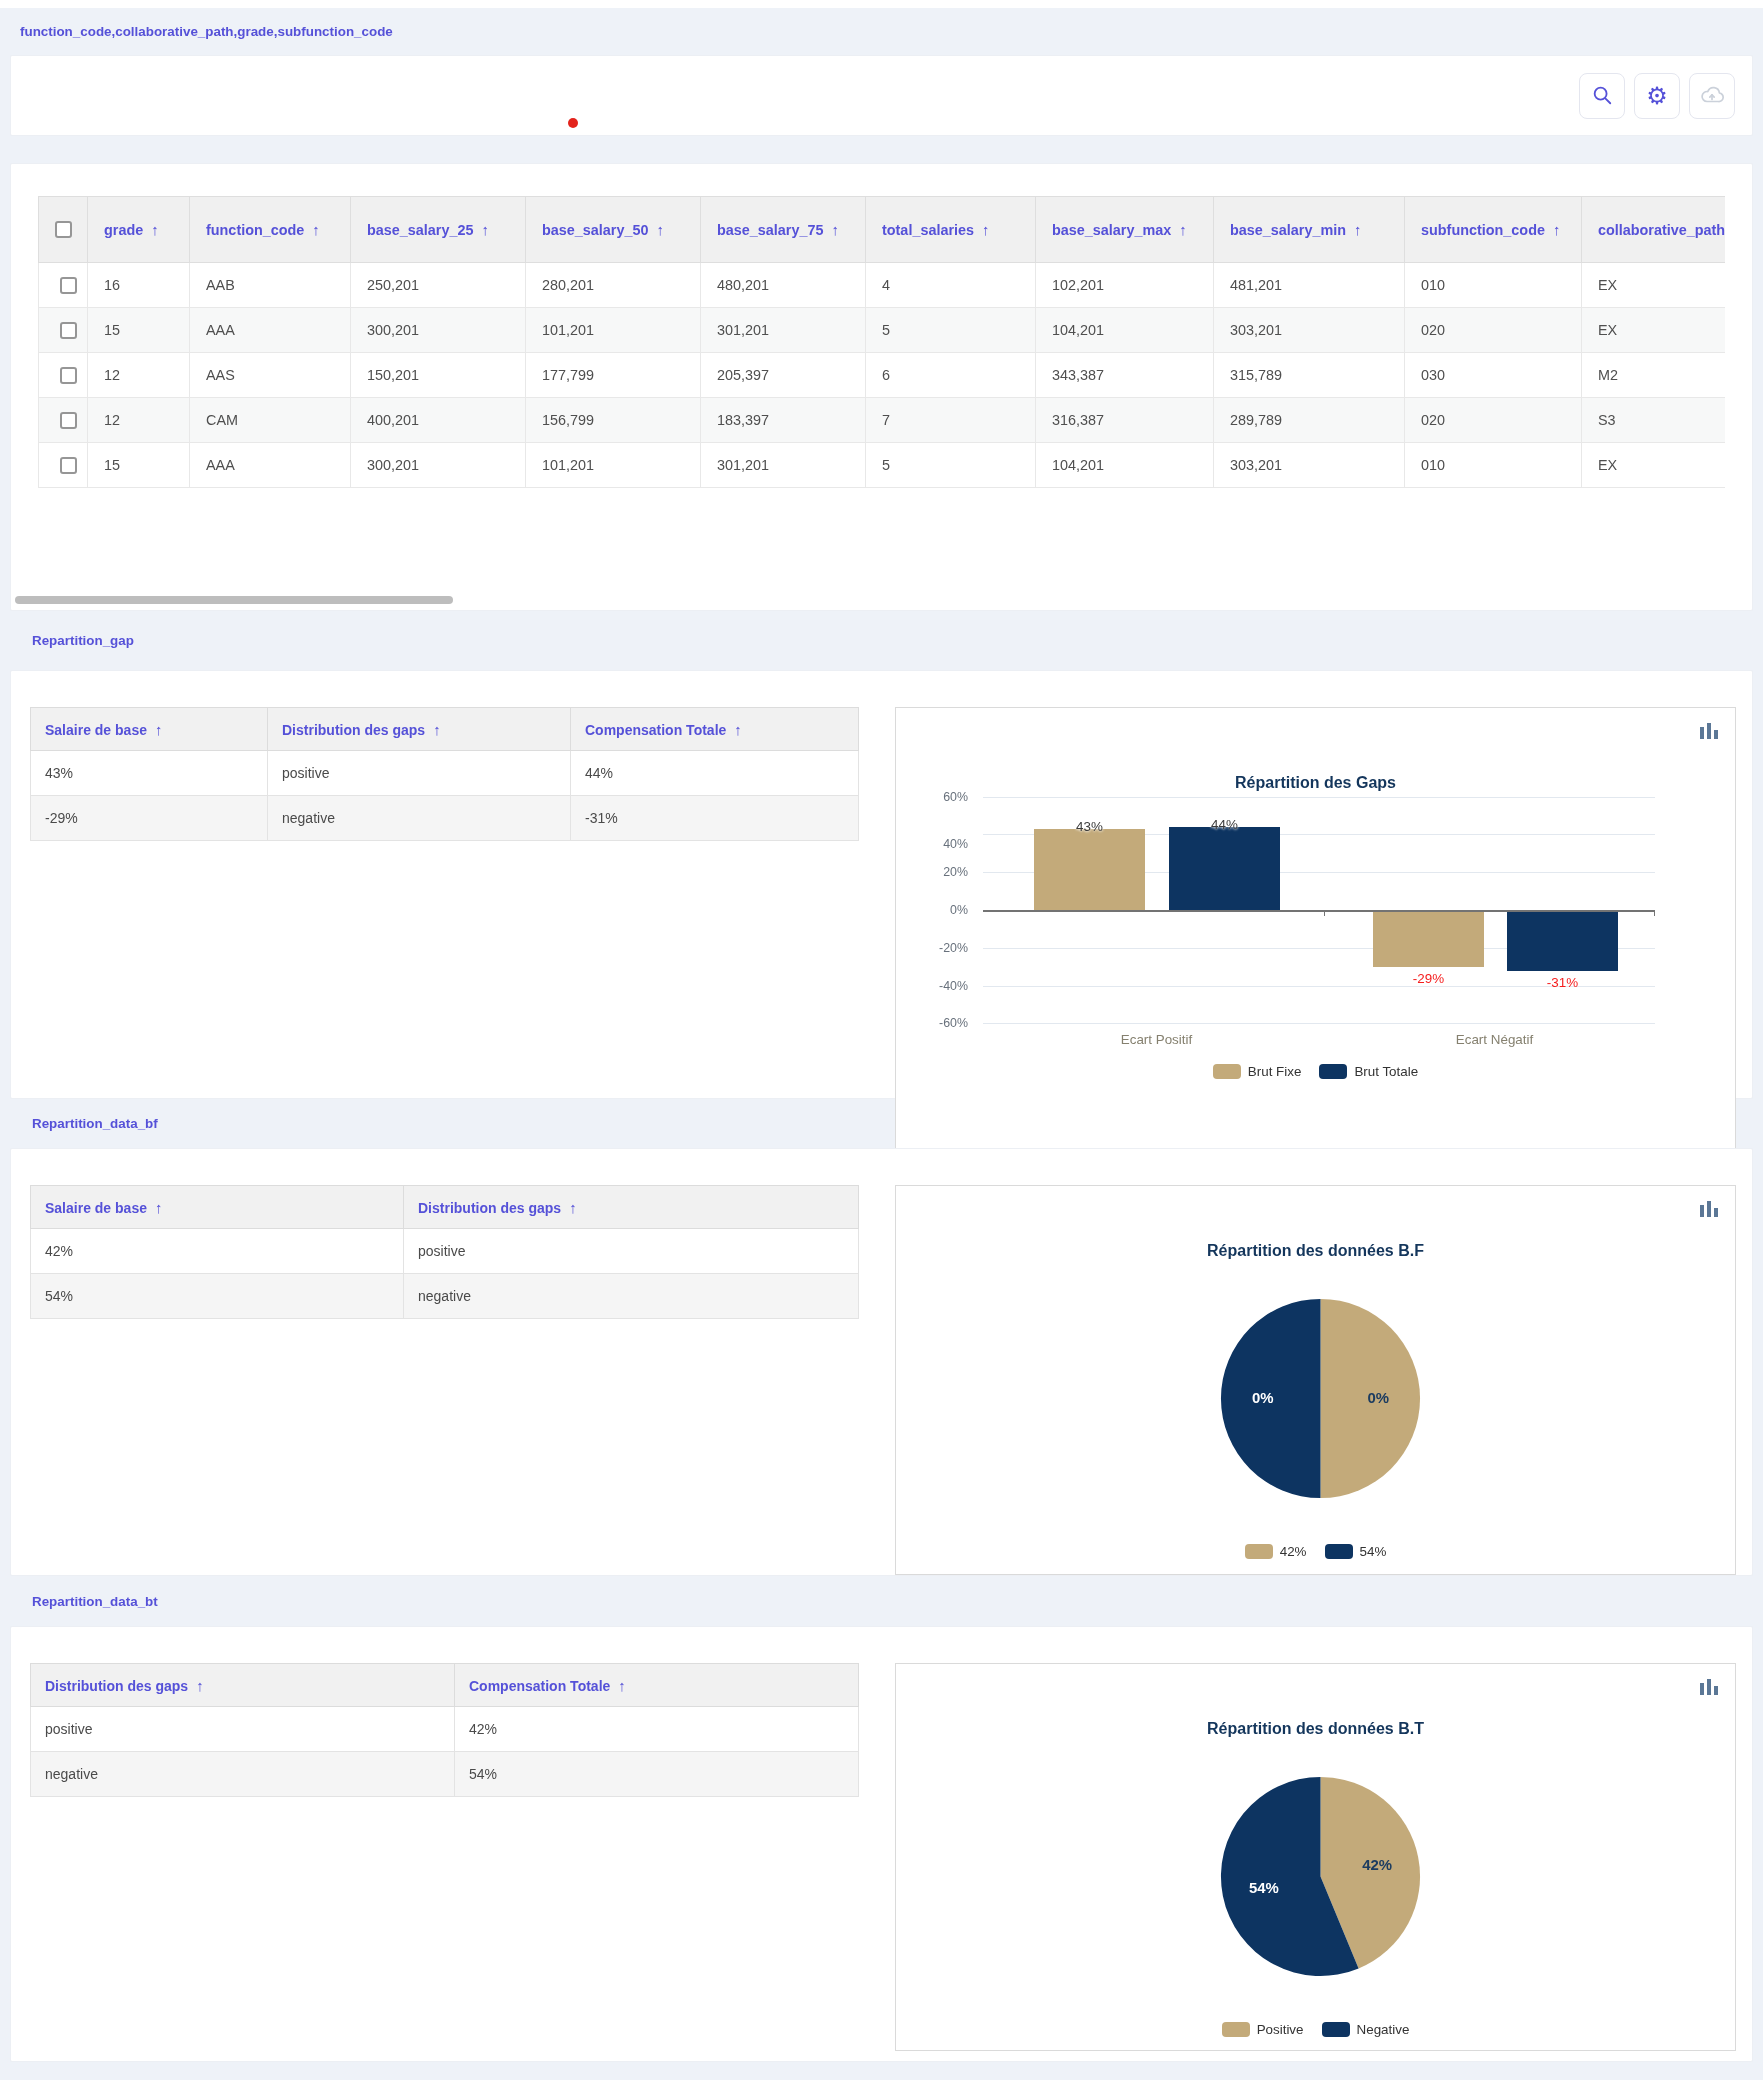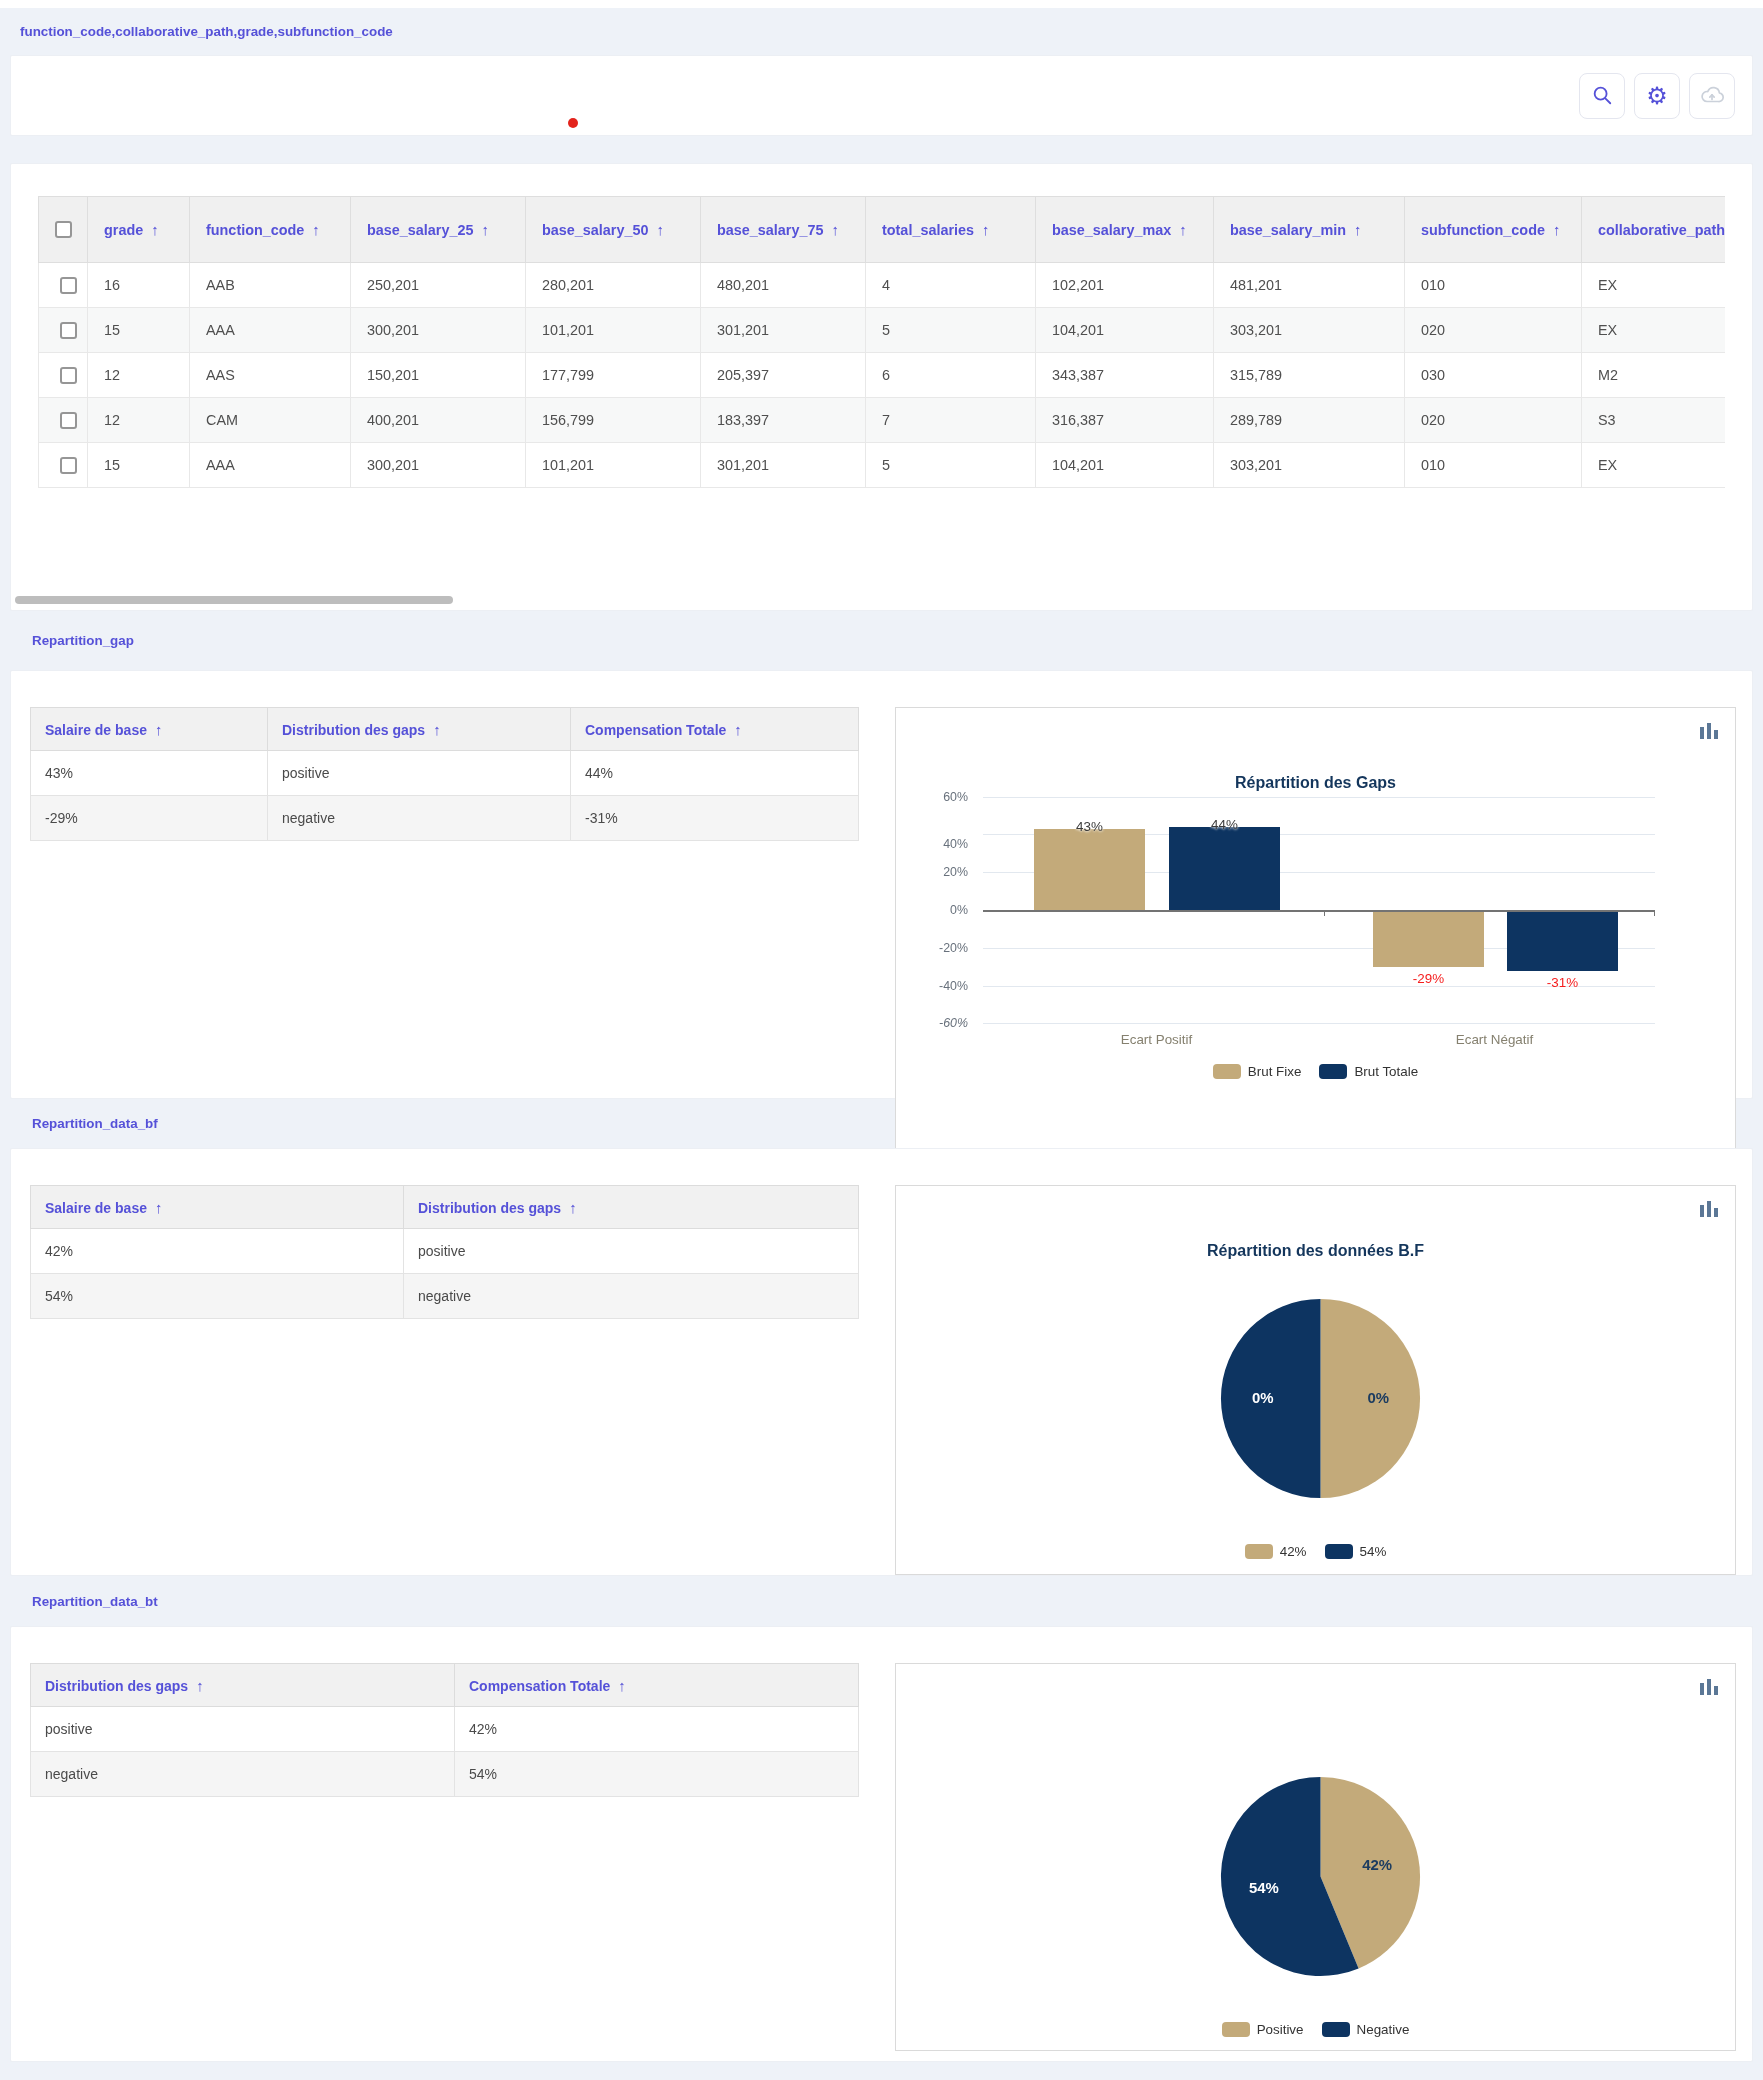--- a/index.html
+++ b/index.html
@@ -272,21 +272,21 @@
       <div class="ytick" style="top: 128px; width: 72px; text-align: right;">40%</div>
       <div class="grid" style="left: 87px; width: 672px; top: 164px;"></div>
       <div class="ytick" style="top: 156px; width: 72px;">20%</div>
       <div class="zeroline" style="left: 87px; width: 672px; top: 202px;"></div>
       <div class="ytick" style="top: 194px; width: 72px;">0%</div>
       <div class="grid" style="left: 87px; width: 672px; top: 240px;"></div>
       <div class="ytick" style="top: 232px; width: 72px;">-20%</div>
       <div class="grid" style="left: 87px; width: 672px; top: 278px;"></div>
       <div class="ytick" style="top: 270px; width: 72px;">-40%</div>
       <div class="grid" style="left: 87px; width: 672px; top: 315px;"></div>
-      <div class="ytick" style="top: 307px; width: 72px; font-style: italic;">-60%</div>
+      <div class="ytick" style="top: 307px; width: 72px;">-60%</div>
       <div class="ztick" style="left: 428px; top: 202px;"></div>
       <div class="ztick" style="left: 758px; top: 202px;"></div>
       <div class="bar" style="left: 138px; width: 111px; background: rgb(195, 170, 122); height: 81px; top: 121px;"></div>
       <div class="bar-label bl-pos" style="left: 138px; top: 111px;">43%</div>
       <div class="bar" style="left: 477px; width: 111px; background: rgb(195, 170, 122); height: 55px; top: 204px;"></div>
       <div class="bar-label bl-neg" style="left: 477px; top: 263px;">-29%</div>
       <div class="bar" style="left: 273px; width: 111px; background: rgb(13, 52, 97); height: 83px; top: 119px;"></div>
       <div class="bar-label bl-pos" style="left: 273px; top: 109px;">44%</div>
       <div class="bar" style="left: 611px; width: 111px; background: rgb(13, 52, 97); height: 59px; top: 204px;"></div>
       <div class="bar-label bl-neg" style="left: 611px; top: 267px;">-31%</div>
@@ -386,20 +386,21 @@
       </tbody>
     </table>
   <div class="chart-panel panel-bt">
     <span class="panel-icon">
       <svg width="20" height="18" viewBox="0 0 20 18">
         <rect x="1" y="5" width="4" height="12" fill="#5b7796"></rect>
         <rect x="8" y="1" width="4" height="16" fill="#5b7796"></rect>
         <rect x="15" y="8" width="4" height="9" fill="#5b7796"></rect>
       </svg>
     </span>
+    <div class="chart-title t-pie">Répartition des données B.T</div>
   <svg width="219" height="219" viewBox="-110 -110 220 220" class="pie-svg">
         <path d="M0 0 L 6.123233995736766e-15 -100 A 100 100 0 0 1 38.26834323650898 92.38795325112868 Z" fill="#c3aa7a"></path>
         <text x="56.9" y="-6.3" text-anchor="middle" fill="#1c3c60" font-size="15" font-weight="bold">42%</text>
         <path d="M0 0 L 38.26834323650898 92.38795325112868 A 100 100 0 1 1 -1.8369701987210297e-14 -100 Z" fill="#0d3461"></path>
         <text x="-56.9" y="16.3" text-anchor="middle" fill="#ffffff" font-size="15" font-weight="bold">54%</text>
       </svg>
       <div class="legend" style="top: 350px;">
         <div class="legend-item">
           <span class="sw" style="background: rgb(195, 170, 122);"></span>
           <span>Positive</span>

